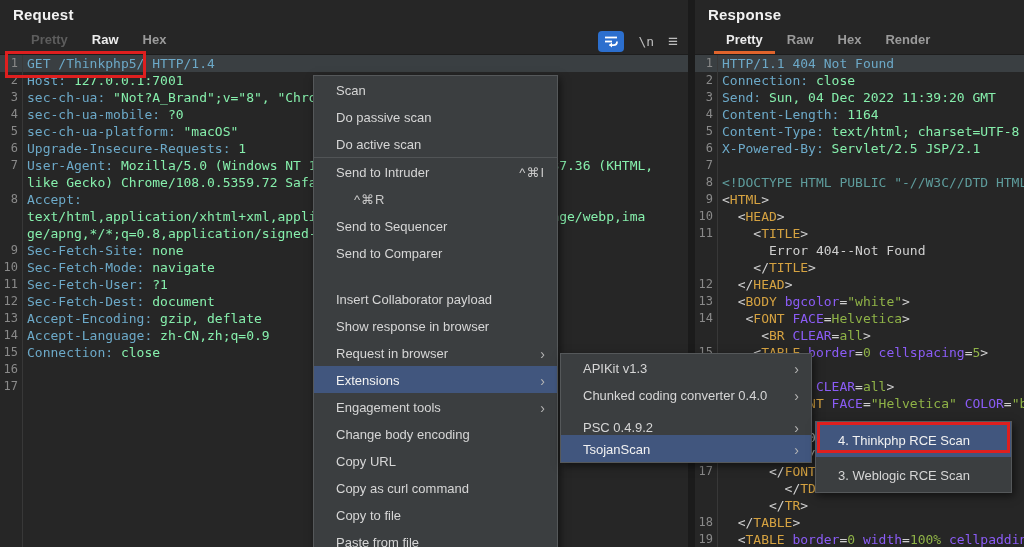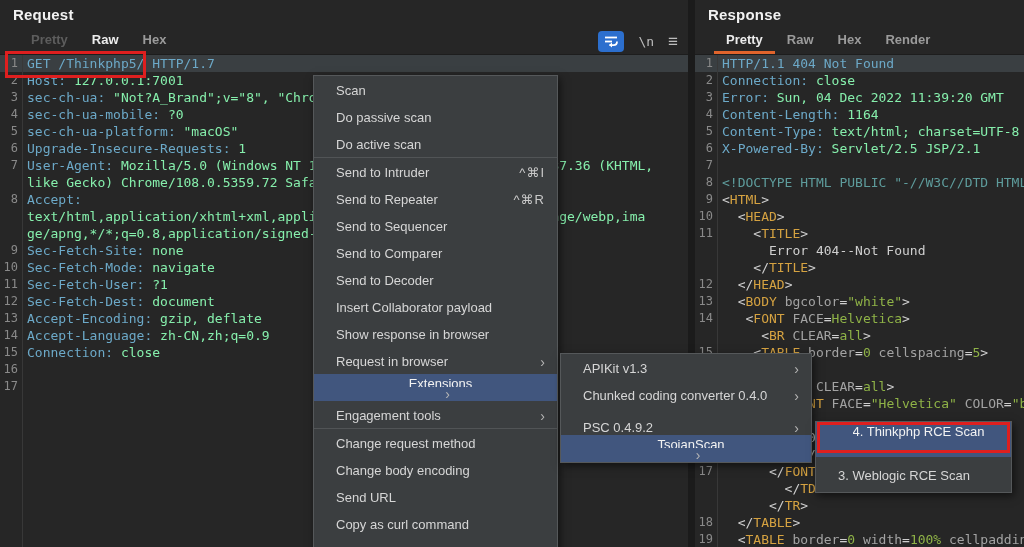--- a/index.html
+++ b/index.html
@@ -39,32 +39,32 @@
   .row{display:flex;height:17px;line-height:17px;white-space:pre;
        font-family:"DejaVu Sans Mono",monospace;font-size:13px;}
   .row.sel{background:#3a3f42;}
   .gut{flex:none;width:22px;text-align:right;padding-right:4px;box-sizing:border-box;
        color:#8a8a8a;font-size:12px;}
   .code{flex:1;overflow:hidden;padding-left:5px;}
   .c-hn{color:#6ca9c8;}
   .c-v{color:#86efac;}
   .c-pl{color:#cfcfcf;}
   .c-tag{color:#d5a241;}
-  .c-attr{color:#a3a3a3;text-align:right;}
+  .c-attr{color:#8b5cf6;text-align:right;}
   .c-av{color:#8fb347;}
   .c-doc{color:#5e9c9c;}
   .menu{
     position:absolute;background:#3b3e40;border:1px solid #55585a;
     box-shadow:2px 3px 8px rgba(0,0,0,.55);box-sizing:border-box;z-index:10;
   }
   .menu-item{
     position:relative;display:flex;align-items:center;
     padding:2px 12px 0 22px;color:#d6d6d6;font-size:13px;cursor:default;
   }
-  .menu-item.hl{background:var(--highlight-blue,#41567e);color:#f2f2f2;flex-direction:column;}
+  .menu-item.hl{background:var(--highlight-blue,#41567e);color:#f2f2f2;}
   .menu-item.sep-top{border-top:1px solid #515456;}
   .mi-label{flex:1;white-space:nowrap;overflow:hidden;}
   .mi-shortcut{margin-left:18px;color:#c9c9c9;letter-spacing:1px;font-size:13px;}
   .mi-arrow{margin-left:14px;color:#b5b5b5;font-size:14px;line-height:1;}
   .redbox{
     position:absolute;border:3px solid var(--annotation-red,#de1f1f);
     background:transparent;box-sizing:border-box;z-index:20;pointer-events:none;
   }
 </style>
 </head>
@@ -84,21 +84,21 @@
         <path d="M2 6.5h7" stroke="#ffffff" stroke-width="1.8" fill="none"></path>
         <path d="M14 6.5c0 2.4-1.4 3.6-3.4 3.6H6.5" stroke="#ffffff" stroke-width="1.8" fill="none"></path>
         <path d="M9 7.6l-3 2.5 3 2.5z" fill="#ffffff"></path>
       </svg>
     </div>
     <div class="nl-label">\n</div>
     <div class="hamburger">≡</div>
   </div>
   <div class="panel-sep"></div>
   <div class="editor" id="request-editor">
-      <div class="row sel"><span class="gut">1</span><span class="code"><span class="c-hn">GET /Thinkphp5/ HTTP/1.7</span></span></div>
+      <div class="row sel"><span class="gut">1</span><span class="code"><span class="c-hn">GET /Thinkphp5/ HTTP/1.4</span></span></div>
       <div class="row"><span class="gut">2</span><span class="code"><span class="c-hn">Host:</span><span class="c-v"> 127.0.0.1:7001</span></span></div>
       <div class="row"><span class="gut">3</span><span class="code"><span class="c-hn">sec-ch-ua:</span><span class="c-v"> "Not?A_Brand";v="8", "Chromium";v="108"</span></span></div>
       <div class="row"><span class="gut">4</span><span class="code"><span class="c-hn">sec-ch-ua-mobile:</span><span class="c-v"> ?0</span></span></div>
       <div class="row"><span class="gut">5</span><span class="code"><span class="c-hn">sec-ch-ua-platform:</span><span class="c-v"> "macOS"</span></span></div>
       <div class="row"><span class="gut">6</span><span class="code"><span class="c-hn">Upgrade-Insecure-Requests:</span><span class="c-v"> 1</span></span></div>
       <div class="row"><span class="gut">7</span><span class="code"><span class="c-hn">User-Agent:</span><span class="c-v"> Mozilla/5.0 (Windows NT 10.0; Win64; x64) AppleWebKit/537.36 (KHTML,</span></span></div>
       <div class="row"><span class="gut"></span><span class="code"><span class="c-v">like Gecko) Chrome/108.0.5359.72 Safari/537.36</span></span></div>
       <div class="row"><span class="gut">8</span><span class="code"><span class="c-hn">Accept:</span></span></div>
       <div class="row"><span class="gut"></span><span class="code"><span class="c-v">text/html,application/xhtml+xml,application/xml;q=0.9,image/avif,image/webp,ima</span></span></div>
       <div class="row"><span class="gut"></span><span class="code"><span class="c-v">ge/apng,*/*;q=0.8,application/signed-exchange;v=b3;q=0.9</span></span></div>
@@ -120,21 +120,21 @@
   <div class="tabrow" id="response-tabs">
       <div class="tab sel">Pretty</div>
       <div class="tab">Raw</div>
       <div class="tab">Hex</div>
       <div class="tab">Render</div>
     </div>
   <div class="panel-sep"></div>
   <div class="editor" id="response-editor">
       <div class="row sel"><span class="gut">1</span><span class="code"><span class="c-hn">HTTP/1.1 404 Not Found</span></span></div>
       <div class="row"><span class="gut">2</span><span class="code"><span class="c-hn">Connection:</span><span class="c-v"> close</span></span></div>
-      <div class="row"><span class="gut">3</span><span class="code"><span class="c-hn">Error:</span><span class="c-v"> Sun, 04 Dec 2022 11:39:20 GMT</span></span></div>
+      <div class="row"><span class="gut">3</span><span class="code"><span class="c-hn">Send:</span><span class="c-v"> Sun, 04 Dec 2022 11:39:20 GMT</span></span></div>
       <div class="row"><span class="gut">4</span><span class="code"><span class="c-hn">Content-Length:</span><span class="c-v"> 1164</span></span></div>
       <div class="row"><span class="gut">5</span><span class="code"><span class="c-hn">Content-Type:</span><span class="c-v"> text/html; charset=UTF-8</span></span></div>
       <div class="row"><span class="gut">6</span><span class="code"><span class="c-hn">X-Powered-By:</span><span class="c-v"> Servlet/2.5 JSP/2.1</span></span></div>
       <div class="row"><span class="gut">7</span><span class="code"></span></div>
       <div class="row"><span class="gut">8</span><span class="code"><span class="c-doc">&lt;!DOCTYPE HTML PUBLIC "-//W3C//DTD HTML 4.0 Draft//EN"&gt;</span></span></div>
       <div class="row"><span class="gut">9</span><span class="code"><span class="c-pl">&lt;</span><span class="c-tag">HTML</span><span class="c-pl">&gt;</span></span></div>
       <div class="row"><span class="gut">10</span><span class="code"><span class="c-pl">  &lt;</span><span class="c-tag">HEAD</span><span class="c-pl">&gt;</span></span></div>
       <div class="row"><span class="gut">11</span><span class="code"><span class="c-pl">    &lt;</span><span class="c-tag">TITLE</span><span class="c-pl">&gt;</span></span></div>
       <div class="row"><span class="gut"></span><span class="code"><span class="c-pl">      Error 404--Not Found</span></span></div>
       <div class="row"><span class="gut"></span><span class="code"><span class="c-pl">    &lt;/</span><span class="c-tag">TITLE</span><span class="c-pl">&gt;</span></span></div>
@@ -166,58 +166,51 @@
       <span class="mi-label">Do passive scan</span>
     </div>
     <div class="menu-item" style="height: 25px;">
       <span class="mi-label">Do active scan</span>
     </div>
     <div class="menu-item sep-top" style="height: 25px;">
       <span class="mi-label">Send to Intruder</span>
       <span class="mi-shortcut">^⌘I</span>
     </div>
     <div class="menu-item" style="height: 25px;">
-      <span class="mi-label">Send to Repeater</span>
       <span class="mi-shortcut">^⌘R</span>
     </div>
     <div class="menu-item" style="height: 25px;">
       <span class="mi-label">Send to Sequencer</span>
     </div>
     <div class="menu-item" style="height: 25px;">
       <span class="mi-label">Send to Comparer</span>
     </div>
-    <div class="menu-item" style="height: 25px;">
-      <span class="mi-label">Send to Decoder</span>
-    </div>
-    <div class="menu-item" style="height: 25px;">
+    <div class="menu-item" style="height: 25px; margin-top: 19px;">
       <span class="mi-label">Insert Collaborator payload</span>
     </div>
     <div class="menu-item" style="height: 25px;">
       <span class="mi-label">Show response in browser</span>
     </div>
     <div class="menu-item" style="height: 25px; justify-content: flex-end;">
       <span class="mi-label">Request in browser</span>
       <span class="mi-arrow">›</span>
     </div>
     <div class="menu-item hl" style="height: 25px;">
       <span class="mi-label">Extensions</span>
       <span class="mi-arrow">›</span>
     </div>
     <div class="menu-item" style="height: 25px;">
       <span class="mi-label">Engagement tools</span>
       <span class="mi-arrow">›</span>
     </div>
-    <div class="menu-item sep-top" style="height: 25px;">
-      <span class="mi-label">Change request method</span>
-    </div>
     <div class="menu-item" style="height: 25px;">
       <span class="mi-label">Change body encoding</span>
     </div>
     <div class="menu-item" style="height: 25px;">
-      <span class="mi-label">Send URL</span>
+      <span class="mi-label">Copy URL</span>
     </div>
     <div class="menu-item" style="height: 25px;">
       <span class="mi-label">Copy as curl command</span>
     </div>
     <div class="menu-item" style="height: 25px;">
       <span class="mi-label">Copy to file</span>
     </div>
     <div class="menu-item" style="height: 25px;">
       <span class="mi-label">Paste from file</span>
     </div>

